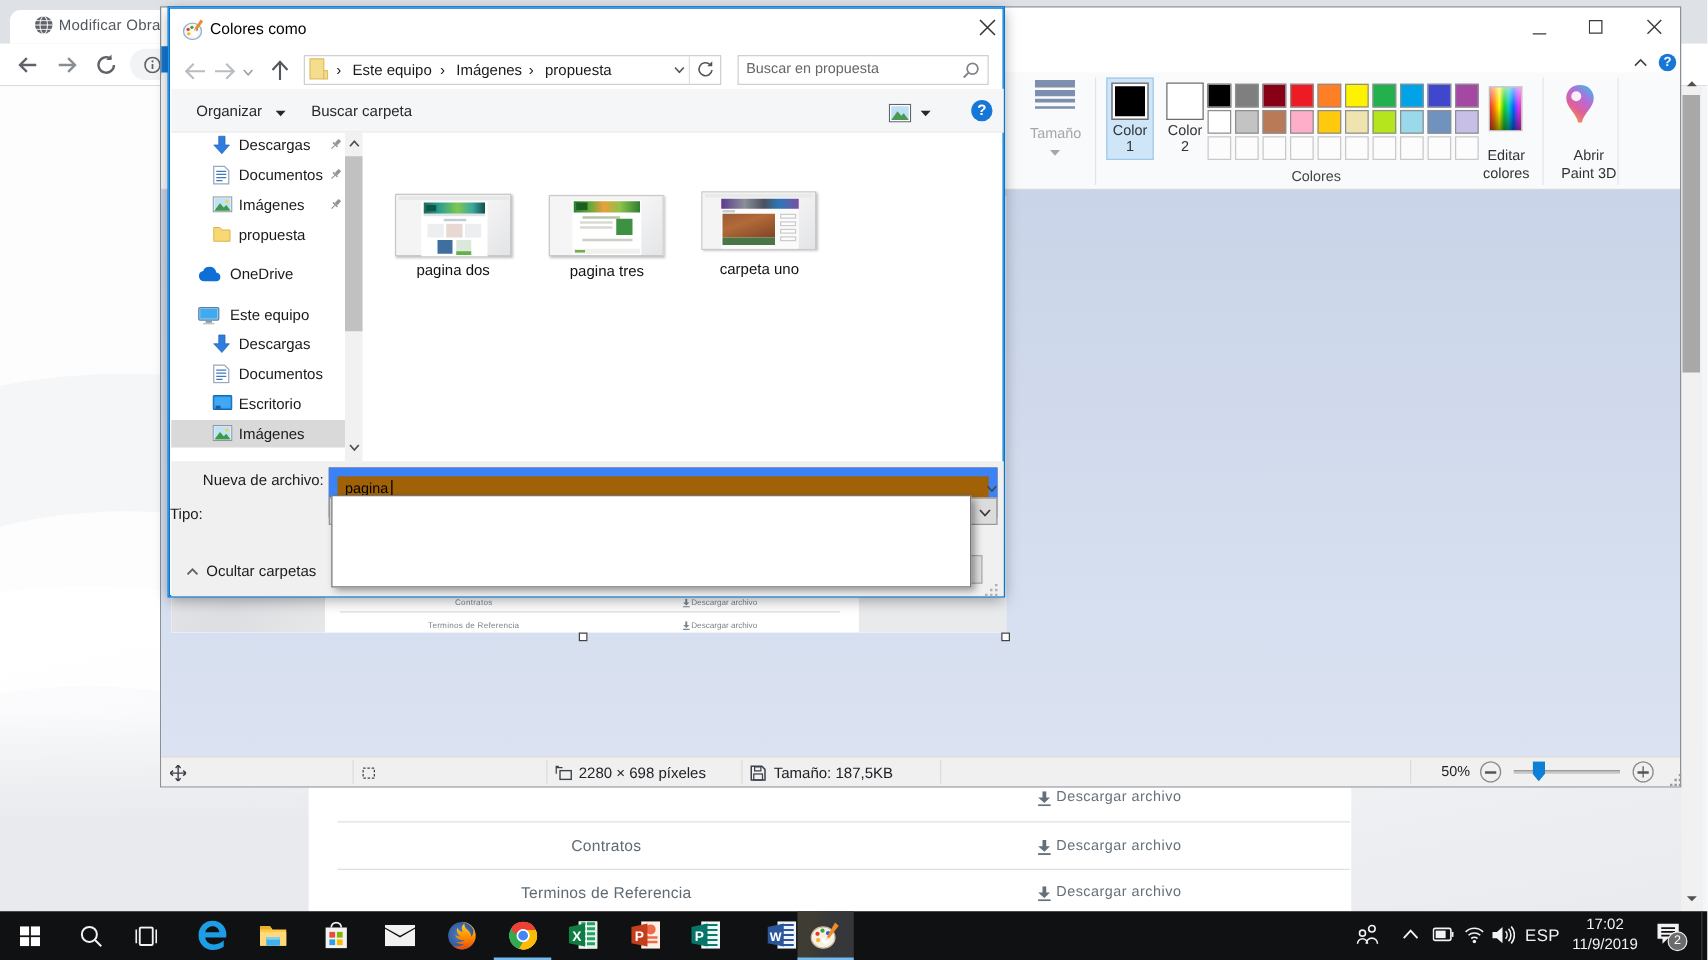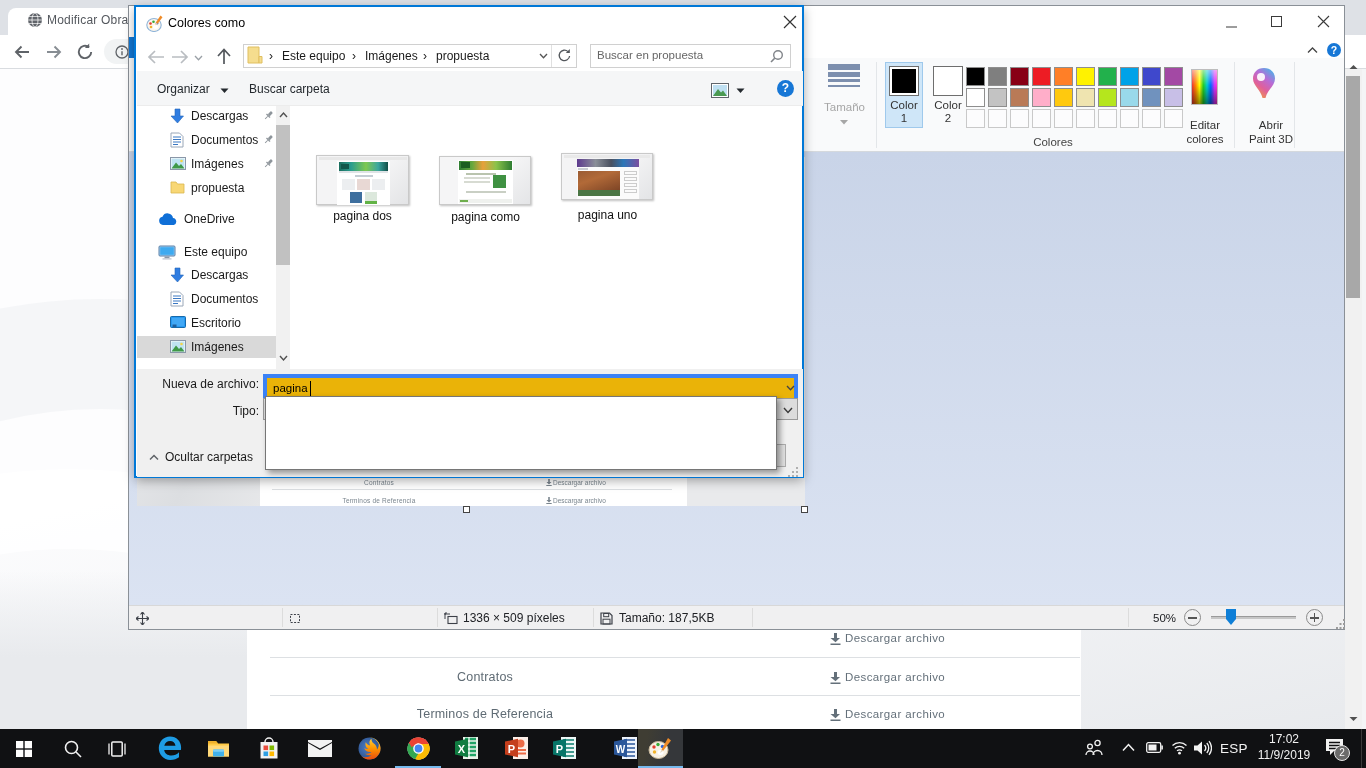--- a/index.html
+++ b/index.html
@@ -221,21 +221,21 @@
     </svg>
     <div class="abs" style="left:153px;top:2px;width:1px;height:19px;background:#dcdcdc"></div>
     <svg class="ico" style="left:159px;top:6px" width="14" height="13" viewBox="0 0 14 13">
       <rect x="2.5" y="2.5" width="9" height="8" fill="none" stroke="#3c4048" stroke-width="1" stroke-dasharray="2 1.4"></rect>
     </svg>
     <div class="abs" style="left:308px;top:2px;width:1px;height:19px;background:#dcdcdc"></div>
     <svg class="ico" style="left:315px;top:6px" width="14" height="13" viewBox="0 0 14 13">
       <path d="M1 3 L1 1 L3 1 M1 2 L6 2 M1 1 L1 7" stroke="#3c4048" stroke-width="1" fill="none"></path>
       <rect x="4" y="4.5" width="9" height="7" fill="none" stroke="#3c4048" stroke-width="1.1"></rect>
     </svg>
-    <div class="abs" style="left:334px;top:5px;font-size:12px;color:#202226">1336 × 509 píxeles</div>
+    <div class="abs" style="left:334px;top:5px;font-size:12px;color:#202226">2280 × 698 píxeles</div>
     <div class="abs" style="left:464px;top:2px;width:1px;height:19px;background:#dcdcdc"></div>
     <svg class="ico" style="left:471px;top:6px" width="13" height="13" viewBox="0 0 13 13">
       <path d="M1 1 H9.5 L12 3.5 V12 H1 z" fill="none" stroke="#3c4048" stroke-width="1.2"></path>
       <rect x="3.7" y="1.5" width="5" height="3.2" fill="none" stroke="#3c4048" stroke-width="1"></rect>
       <rect x="3" y="7.2" width="7" height="4.8" fill="none" stroke="#3c4048" stroke-width="1"></rect>
     </svg>
     <div class="abs" style="left:490px;top:5px;font-size:12px;color:#202226">Tamaño: 187,5KB</div>
     <div class="abs" style="left:623px;top:2px;width:1px;height:19px;background:#dcdcdc"></div>
     <div class="abs" style="left:999px;top:2px;width:1px;height:19px;background:#dcdcdc"></div>
     <div class="abs" style="left:1024px;top:6px;font-size:11.5px;color:#202226">50%</div>
@@ -448,46 +448,46 @@
     <div class="abs" style="left:19px;top:4px;width:53px;height:9px;background:linear-gradient(90deg,#2e7d32 0%,#66a83d 25%,#e8a03a 45%,#8bc34a 70%,#2e7d32 100%)"></div>
     <div class="abs" style="left:21px;top:5px;width:9px;height:6px;background:#1b5e20"></div>
     <div class="abs" style="left:26px;top:16px;width:30px;height:2px;background:#b9c4ae"></div>
     <div class="abs" style="left:24px;top:20px;width:26px;height:2px;background:#d7dbd2"></div>
     <div class="abs" style="left:24px;top:24px;width:26px;height:2px;background:#d7dbd2"></div>
     <div class="abs" style="left:53px;top:18px;width:13px;height:13px;background:#3f9142"></div>
     <div class="abs" style="left:26px;top:34px;width:40px;height:2px;background:#c9cfc4"></div>
     <div class="abs" style="left:19px;top:42px;width:53px;height:4px;background:#eff1ee"></div>
     <div class="abs" style="left:20px;top:43px;width:8px;height:2px;background:#6fae4e"></div>
   </div>
-  <div class="abs" style="left:283px;top:203px;width:133px;text-align:center;font-size:12px;color:#111">pagina como</div>
+  <div class="abs" style="left:283px;top:203px;width:133px;text-align:center;font-size:12px;color:#111">pagina tres</div>
   <div class="abs" style="left:425px;top:146px;width:92px;height:47px;background:linear-gradient(135deg,#f4f4f5 55%,#e3e4e6 100%);border:1px solid #c9c9c9;box-shadow:1px 1px 2px rgba(0,0,0,.25);box-sizing:border-box">
     <div class="abs" style="left:2px;top:1px;width:86px;height:3px;background:#e9e9e9"></div>
     <div class="abs" style="left:15px;top:5px;width:62px;height:40px;background:#fbfbfb"></div>
     <div class="abs" style="left:15px;top:5px;width:62px;height:8px;background:linear-gradient(90deg,#5d3a8e 0%,#8a8f98 30%,#4a5160 55%,#2d77b8 75%,#7b4fa0 100%)"></div>
     <div class="abs" style="left:16px;top:14px;width:10px;height:2px;background:#c9ccd2"></div>
     <div class="abs" style="left:16px;top:17px;width:42px;height:19px;background:linear-gradient(160deg,#9a5b33 0%,#b26a38 40%,#7e4526 100%)"></div>
     <div class="abs" style="left:16px;top:36px;width:42px;height:6px;background:#4a7544"></div>
     <div class="abs" style="left:62px;top:17px;width:13px;height:4px;border:1px solid #ccc;box-sizing:border-box"></div>
     <div class="abs" style="left:62px;top:23px;width:13px;height:4px;border:1px solid #ccc;box-sizing:border-box"></div>
     <div class="abs" style="left:62px;top:29px;width:13px;height:4px;border:1px solid #ccc;box-sizing:border-box"></div>
     <div class="abs" style="left:62px;top:35px;width:13px;height:4px;border:1px solid #ccc;box-sizing:border-box"></div>
   </div>
-  <div class="abs" style="left:405px;top:201px;width:133px;text-align:center;font-size:12px;color:#111">pagina uno</div>
+  <div class="abs" style="left:405px;top:201px;width:133px;text-align:center;font-size:12px;color:#111">carpeta uno</div>
   </div>
 
   <div class="abs" style="left:1px;top:362px;width:666px;height:108px;background:#f0f0f0"></div>
   <div class="abs" style="left:0;top:370px;width:123px;text-align:right;font-size:12px;color:#1a1a1a">Nueva de archivo:</div>
-  <div class="abs" style="left:127px;top:367px;width:535px;height:40px;background:#eab308;border:4px solid #3b82f6;box-sizing:border-box">
+  <div class="abs" style="left:127px;top:367px;width:535px;height:40px;background:#a16207;border:7px solid #3b82f6;box-sizing:border-box">
     <div class="abs" style="left:6px;top:4px;font-size:11.5px;color:#000">pagina</div>
     <div class="abs" style="left:43px;top:3px;width:1px;height:15px;background:#000"></div>
     <svg class="ico" style="left:519px;top:7px" width="9" height="6" viewBox="0 0 9 6">
         <path d="M1 1 L4.5 4.8 L8 1" fill="none" stroke="#444" stroke-width="1.3"></path>
       </svg>
   </div>
-  <div class="abs" style="left:0;top:397px;width:123px;text-align:right;font-size:12px;color:#1a1a1a">Tipo:</div>
+  <div class="abs" style="left:0;top:397px;width:123px;text-align:left;font-size:12px;color:#1a1a1a">Tipo:</div>
   <div class="abs" style="left:127px;top:391px;width:535px;height:22px;background:#dcdcdc;border:1px solid #9a9a9a;box-sizing:border-box">
     <svg class="ico" style="left:519px;top:8px" width="10" height="7" viewBox="0 0 10 7">
         <path d="M1 1 L5 5.4 L9 1" fill="none" stroke="#3a3a3a" stroke-width="1.4"></path>
       </svg>
   </div>
 
   <div class="abs" style="left:565px;top:437px;width:85px;height:23px;background:#e1e1e1;border:1px solid #adadad;box-sizing:border-box"></div>
 
   <div class="abs" style="left:129px;top:389px;width:512px;height:74px;background:#fff;border:1px solid #767676;box-sizing:border-box;box-shadow:3px 3px 6px rgba(0,0,0,.4)"></div>
   <svg class="ico" style="left:652px;top:460px" width="11" height="11" viewBox="0 0 11 11">

